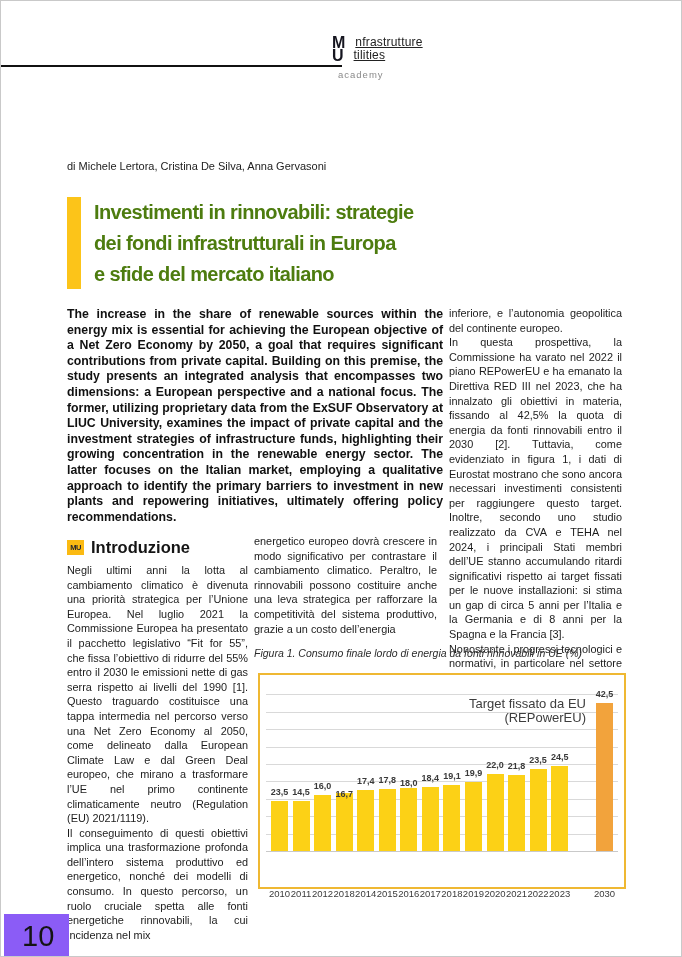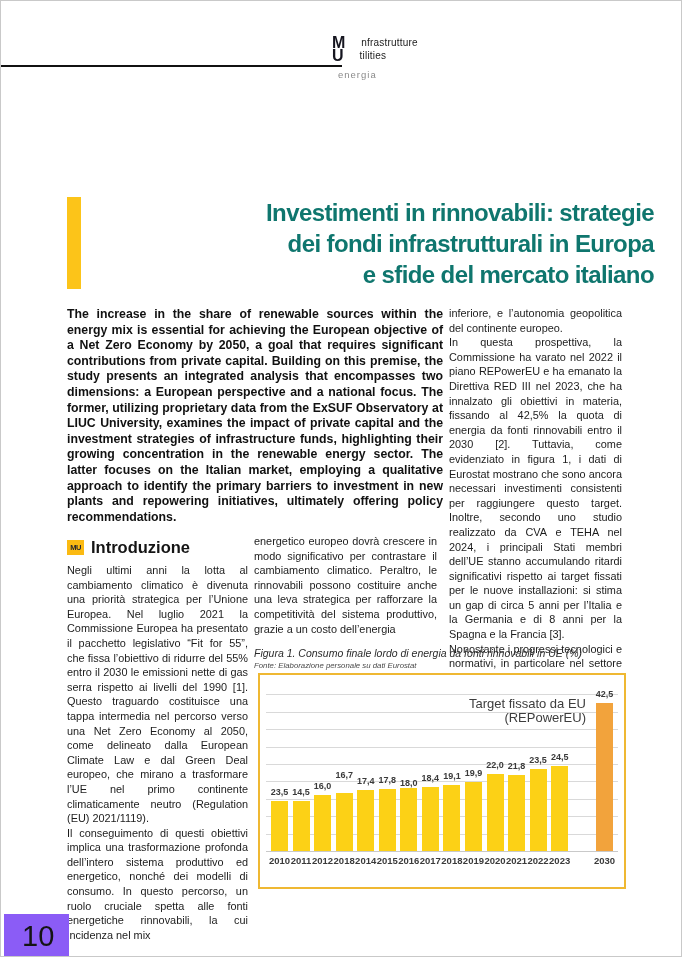--- a/index.html
+++ b/index.html
@@ -6,29 +6,29 @@
   .page{
     position:relative; width:682px; height:957px; margin:0 auto;
     background:#ffffff; border:1px solid #c9c9c9; box-sizing:border-box;
     font-family:"Liberation Sans", sans-serif; color:#1a1a1a; overflow:hidden;
   }
   
   .top-rule{position:absolute; left:0; top:64px; width:341px; height:2px; background:#111;}
   .logo{position:absolute; left:331px; top:35px; width:96px;}
   .logo-row{display:flex; align-items:flex-end; height:13px; line-height:13px;}
   .logo-big{font-size:16px; font-weight:bold; color:#15151f; letter-spacing:-1px; line-height:12px;}
-  .logo-small{font-size:10px; color:#222; letter-spacing:0.2px; padding-left:17px;}
+  .logo-small{font-size:12px; color:#222; letter-spacing:0.2px; padding-left:11px;text-decoration:underline;}
   .logo-academy{margin-top:7px; font-size:9.5px; color:#8a8a8a; letter-spacing:1px; padding-left:6px;}
   
   .byline{position:absolute; left:66px; top:159px; font-size:11px; color:#222;}
   .title-wrap{position:absolute; left:66px; top:196px; display:flex;}
   .title-bar{width:14px; height:92px; background:#FCC419; flex:none;}
   .page-title{
-    margin:0 0 0 13px; width:560px; font-size:24px; font-weight:bold;
-    line-height:31px; letter-spacing:-0.6px; color:#0f766e; white-space:pre-line;text-align:right;
+    margin:0 0 0 13px; width:560px; font-size:20px; font-weight:bold;
+    line-height:31px; letter-spacing:-0.6px; color:#4d7c0f; white-space:pre-line;
   }
   
   .abstract{
     position:absolute; left:66px; top:306px; width:376px;
     font-size:12.3px; font-weight:bold; line-height:15.6px;
     text-align:justify; color:#111;
   }
   
   .bodytext{font-size:10.9px; line-height:14.6px; text-align:justify; color:#1c1c1c; white-space:pre-line;}
   .col1{position:absolute; left:66px;  top:562px; width:181px;}
@@ -48,21 +48,21 @@
   
   .chart-box{
     position:absolute; left:257px; top:672px; width:368px; height:216px;
     border:2px solid #EFB832; background:#fff; box-sizing:border-box;
   }
   .chart-plot{position:absolute; left:6px; top:0; right:6px; bottom:0;}
   .gridline{position:absolute; left:0; right:0; height:1px; background:#d9d9d9;}
   .axisline{position:absolute; left:0; right:0; height:1px; background:#c9c9c9;}
   .bar{position:absolute; width:17px;}
   .bar-value{position:absolute; width:33px; text-align:center; font-size:9px; font-weight:bold; color:#3a3a3a; white-space:nowrap;}
-  .bar-year{position:absolute; width:33px; text-align:center; font-size:9.5px; font-weight:bold; color:#3a3a3a; white-space:nowrap;}
+  .bar-year{position:absolute; width:33px; text-align:center; font-size:9.5px; font-weight:normal; color:#3a3a3a; white-space:nowrap;margin-top:33px;}
   .target-note{
     position:absolute; right:38px; top:22px; width:170px; text-align:right;
     font-size:13px; line-height:14px; color:#3d3d3d; white-space:pre-line;
   }
   
   .pagenum-box{
     position:absolute; left:3px; top:913px; width:65px; height:44px;
     background:#8b5cf6; color:#141414; font-size:29px; font-weight:500;
     line-height:44px; padding-left:18px; box-sizing:border-box;
   }
@@ -76,23 +76,24 @@
 
   <div class="logo">
     <div class="logo-row">
       <span class="logo-big">M</span>
         <span class="logo-small">nfrastrutture</span>
     </div>
     <div class="logo-row">
       <span class="logo-big">U</span>
         <span class="logo-small">tilities</span>
     </div>
-    <div class="logo-academy">energia</div>
+    <div class="logo-academy">academy</div>
   </div>
 
+  <div class="byline">di Michele Lertora, Cristina De Silva, Anna Gervasoni</div>
 
   <div class="title-wrap">
     <div class="title-bar"></div>
     <h1 class="page-title">Investimenti in rinnovabili: strategie
 dei fondi infrastrutturali in Europa
 e sfide del mercato italiano</h1>
   </div>
 
   <div class="abstract">The increase in the share of renewable sources within the energy mix is essential for achieving the European objective of a Net Zero Economy by 2050, a goal that requires significant contributions from private capital. Building on this premise, the study presents an integrated analysis that encompasses two dimensions: a European perspective and a national focus. The former, utilizing proprietary data from the ExSUF Observatory at LIUC University, examines the impact of private capital and the investment strategies of infrastructure funds, highlighting their growing concentration in the renewable energy sector. The latter focuses on the Italian market, employing a qualitative approach to identify the primary barriers to investment in new plants and repowering initiatives, ultimately offering policy recommendations.</div>
 
@@ -102,21 +103,20 @@
   </div>
 
   <div class="bodytext col1">Negli ultimi anni la lotta al cambiamento climatico è divenuta una priorità strategica per l’Unione Europea. Nel luglio 2021 la Commissione Europea ha presentato il pacchetto legislativo “Fit for 55”, che fissa l’obiettivo di ridurre del 55% entro il 2030 le emissioni nette di gas serra rispetto ai livelli del 1990 [1]. Questo traguardo costituisce una tappa intermedia nel percorso verso una Net Zero Economy al 2050, come delineato dalla European Climate Law e dal Green Deal europeo, che mirano a trasformare l’UE nel primo continente climaticamente neutro (Regulation (EU) 2021/1119).
 Il conseguimento di questi obiettivi implica una trasformazione profonda dell’intero sistema produttivo ed energetico, nonché dei modelli di consumo. In questo percorso, un ruolo cruciale spetta alle fonti energetiche rinnovabili, la cui incidenza nel mix</div>
   <div class="bodytext col2">energetico europeo dovrà crescere in modo significativo per contrastare il cambiamento climatico. Peraltro, le rinnovabili possono costituire anche una leva strategica per rafforzare la competitività del sistema produttivo, grazie a un costo dell’energia</div>
   <div class="bodytext col3">inferiore, e l’autonomia geopolitica del continente europeo.
 In questa prospettiva, la Commissione ha varato nel 2022 il piano REPowerEU e ha emanato la Direttiva RED III nel 2023, che ha innalzato gli obiettivi in materia, fissando al 42,5% la quota di energia da fonti rinnovabili entro il 2030 [2]. Tuttavia, come evidenziato in figura 1, i dati di Eurostat mostrano che sono ancora necessari investimenti consistenti per raggiungere questo target. Inoltre, secondo uno studio realizzato da CVA e TEHA nel 2024, i principali Stati membri dell’UE stanno accumulando ritardi significativi rispetto ai target fissati per le nuove installazioni: si stima un gap di circa 5 anni per l’Italia e la Germania e di 8 anni per la Spagna e la Francia [3].
 Nonostante i progressi tecnologici e normativi, in particolare nel settore fotovoltaico, che negli ultimi anni</div>
 
   <div class="fig-caption">Figura 1. Consumo finale lordo di energia da fonti rinnovabili in UE (%)</div>
-  <div class="fig-source">Fonte: Elaborazione personale su dati Eurostat</div>
 
   <div class="chart-box">
     <div class="chart-plot">
         <div class="gridline" style="top: 158.6px;"></div>
         <div class="gridline" style="top: 141.2px;"></div>
         <div class="gridline" style="top: 123.8px;"></div>
         <div class="gridline" style="top: 106.4px;"></div>
         <div class="gridline" style="top: 89px;"></div>
         <div class="gridline" style="top: 71.6px;"></div>
         <div class="gridline" style="top: 54.2px;"></div>
@@ -126,21 +126,21 @@
         <div class="bar" style="left: 5px; top: 125.888px; height: 50.112px; background: rgb(252, 209, 22);"></div>
         <div class="bar-value" style="left: -3px; top: 111.888px;">23,5</div>
         <div class="bar-year" style="left: -3px; top: 180px;">2010</div>
         <div class="bar" style="left: 26.55px; top: 125.54px; height: 50.46px; background: rgb(252, 209, 22);"></div>
         <div class="bar-value" style="left: 18.55px; top: 111.54px;">14,5</div>
         <div class="bar-year" style="left: 18.55px; top: 180px;">2011</div>
         <div class="bar" style="left: 48.1px; top: 120.32px; height: 55.68px; background: rgb(252, 209, 22);"></div>
         <div class="bar-value" style="left: 40.1px; top: 106.32px;">16,0</div>
         <div class="bar-year" style="left: 40.1px; top: 180px;">2012</div>
         <div class="bar" style="left: 69.65px; top: 117.884px; height: 58.116px; background: rgb(252, 209, 22);"></div>
-        <div class="bar-value" style="left: 61.65px; top: 95px;">16,7</div>
+        <div class="bar-value" style="left: 61.65px; top: 114px;">16,7</div>
         <div class="bar-year" style="left: 61.65px; top: 180px;">2018</div>
         <div class="bar" style="left: 91.2px; top: 115.448px; height: 60.552px; background: rgb(252, 209, 22);"></div>
         <div class="bar-value" style="left: 83.2px; top: 101.448px;">17,4</div>
         <div class="bar-year" style="left: 83.2px; top: 180px;">2014</div>
         <div class="bar" style="left: 112.75px; top: 114.056px; height: 61.944px; background: rgb(252, 209, 22);"></div>
         <div class="bar-value" style="left: 104.75px; top: 100.056px;">17,8</div>
         <div class="bar-year" style="left: 104.75px; top: 180px;">2015</div>
         <div class="bar" style="left: 134.3px; top: 113.36px; height: 62.64px; background: rgb(252, 209, 22);"></div>
         <div class="bar-value" style="left: 126.3px; top: 103px;">18,0</div>
         <div class="bar-year" style="left: 126.3px; top: 180px;">2016</div>

